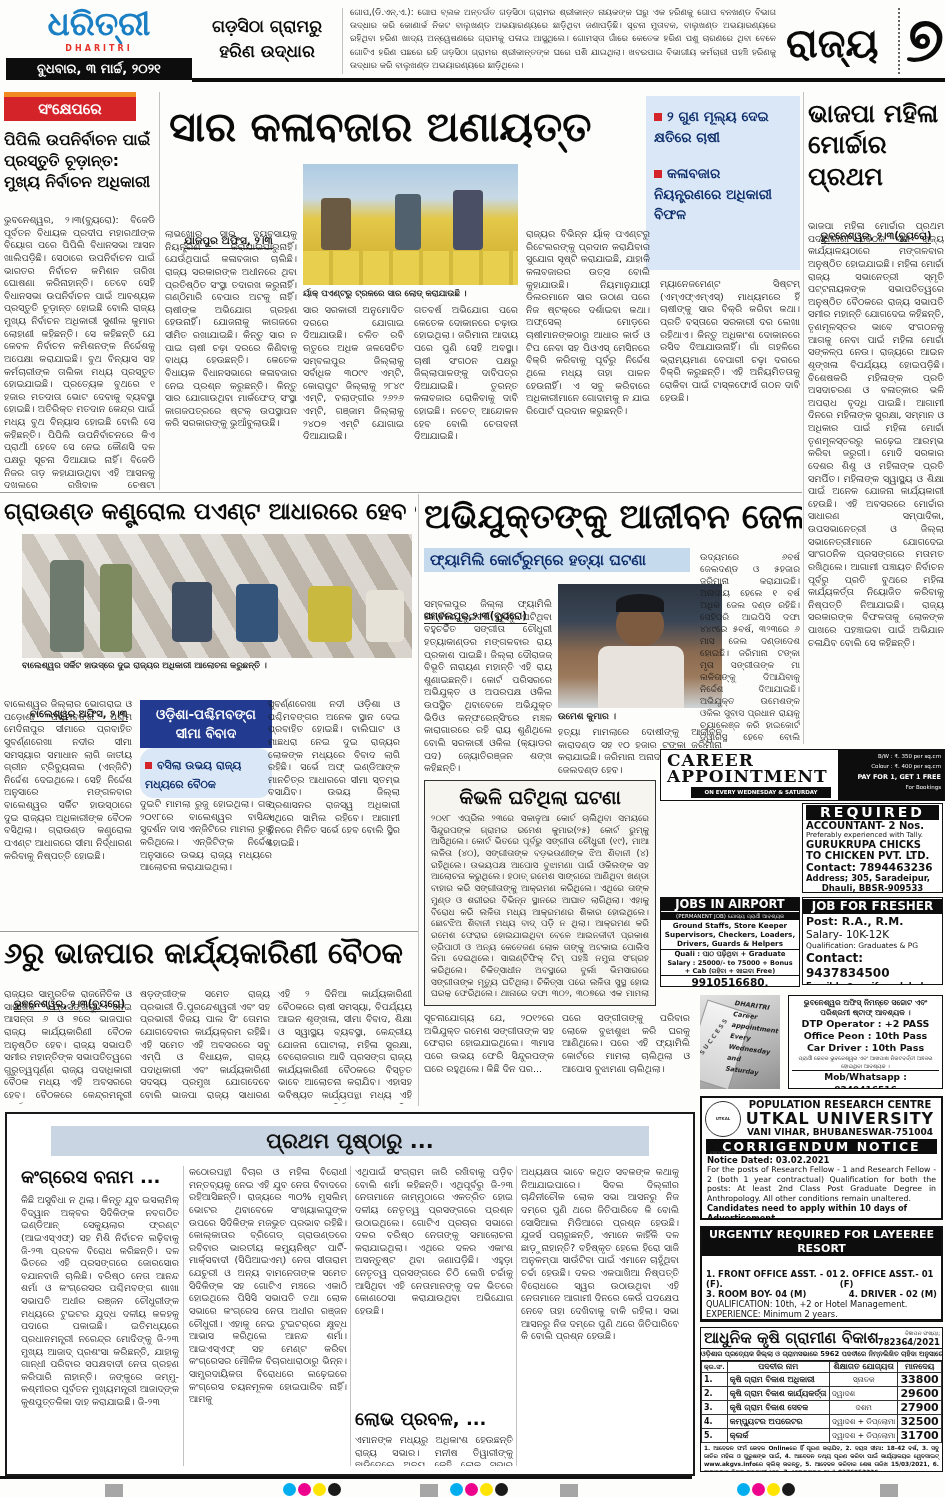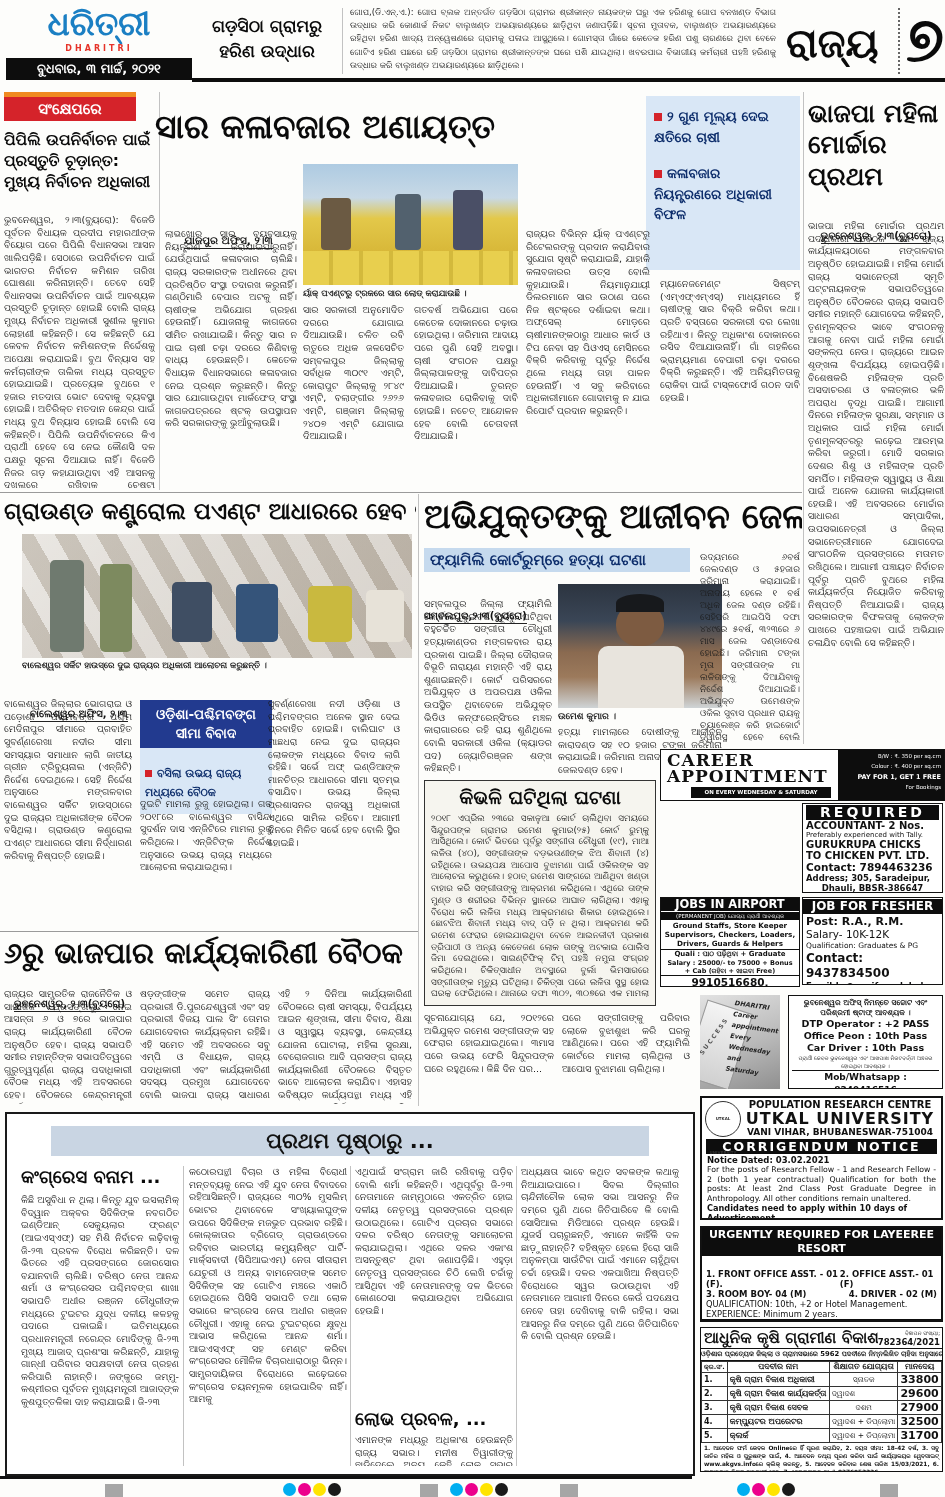--- a/index.html
+++ b/index.html
@@ -46,21 +46,21 @@
   <div class="abs headline" style="left:786px;top:20px;font-size:40px;">ରାଜ୍ୟ</div>
   <div class="abs" style="left:898px;top:8px;height:66px;border-left:2px dotted #666;"></div>
   <div class="abs headline" style="left:906px;top:0px;font-size:62px;line-height:80px;">୭</div>
 
   <div class="abs" style="left:4px;top:92px;width:132px;height:5px;background:#f08a21;"></div>
   <div class="abs ctr" style="left:4px;top:97px;width:132px;height:24px;background:#d5232a;color:#fff;font-weight:bold;font-size:15px;line-height:24px;">ସଂକ୍ଷେପରେ</div>
   <div class="abs headline" style="left:4px;top:130px;width:151px;font-size:15.5px;line-height:1.35;height:80px;">ପିପିଲି ଉପନିର୍ବାଚନ ପାଇଁ ପ୍ରସ୍ତୁତି ଚୂଡ଼ାନ୍ତ: ମୁଖ୍ୟ ନିର୍ବାଚନ ଅଧିକାରୀ</div>
   <div class="abs t" style="left:4px;top:214px;width:151px;height:274px;">ଭୁବନେଶ୍ୱର, ୨।୩(ବ୍ୟୁରୋ): ବିଜେଡି ପୂର୍ବତନ ବିଧାୟକ ପ୍ରଦୀପ ମହାରଥୀଙ୍କ ବିୟୋଗ ପରେ ପିପିଲି ବିଧାନସଭା ଆସନ ଖାଲିପଡ଼ିଛି। ସେଠାରେ ଉପନିର୍ବାଚନ ପାଇଁ ଭାରତର ନିର୍ବାଚନ କମିଶନ ତାରିଖ ଘୋଷଣା କରିନାହାନ୍ତି। ତେବେ ସେହି ବିଧାନସଭା ଉପନିର୍ବାଚନ ପାଇଁ ଆବଶ୍ୟକ ପ୍ରସ୍ତୁତି ଚୂଡ଼ାନ୍ତ ହୋଇଛି ବୋଲି ରାଜ୍ୟ ମୁଖ୍ୟ ନିର୍ବାଚନ ଅଧିକାରୀ ସୁଶୀଲ କୁମାର ଲୋହାଣୀ କହିଛନ୍ତି। ସେ କହିଛନ୍ତି ଯେ କେବଳ ନିର୍ବାଚନ କମିଶନଙ୍କ ନିର୍ଦ୍ଦେଶକୁ ଅପେକ୍ଷା କରାଯାଇଛି। ବୁଥ ବିନ୍ୟାସ ସହ କର୍ମଚାରୀଙ୍କ ତାଲିକା ମଧ୍ୟ ପ୍ରସ୍ତୁତ ହୋଇଯାଇଛି। ପ୍ରତ୍ୟେକ ବୁଥରେ ୧ ହଜାର ମତଦାତା ଭୋଟ ଦେବାକୁ ବ୍ୟବସ୍ଥା ହୋଇଛି। ଅତିରିକ୍ତ ମତଦାନ କେନ୍ଦ୍ର ପାଇଁ ମଧ୍ୟ ବୁଥ ବିନ୍ୟାସ ହୋଇଛି ବୋଲି ସେ କହିଛନ୍ତି। ପିପିଲି ଉପନିର୍ବାଚନରେ କିଏ ପ୍ରାର୍ଥୀ ହେବେ ସେ ନେଇ କୌଣସି ଦଳ ପକ୍ଷରୁ ସୂଚନା ଦିଆଯାଇ ନାହିଁ। ବିଜେଡି ନିଜର ଗଡ଼ କହାଯାଉଥିବା ଏହି ଆସନକୁ ଦଖଲରେ ରଖିବାକୁ ଚେଷ୍ଟା କରୁଥିବାବେଳେ ବିରୋଧୀ ଦଳ ମଧ୍ୟ ପ୍ରସ୍ତୁତି ଆରମ୍ଭ କରିଦେଇଛନ୍ତି।</div>
   <div class="vrule" style="left:159px;top:92px;height:398px;"></div>
 
-  <div class="abs headline" style="left:155px;top:94px;width:476px;height:68px;font-size:33px;line-height:66px;white-space:nowrap;">ସାର କଳାବଜାର ଅଣାୟତ୍ତ</div>
+  <div class="abs headline" style="left:169px;top:94px;width:476px;height:68px;font-size:41px;line-height:66px;white-space:nowrap;">ସାର କଳାବଜାର ଅଣାୟତ୍ତ</div>
 
   <div class="abs hibox" style="left:646px;top:96px;width:154px;height:174px;padding:10px 8px;box-sizing:border-box;">
     <div style="margin-bottom:16px;">
       <span class="bullet"></span><span style="font-size:13.5px;font-weight:bold;color:#0d2d6b;line-height:1.45;">୨ ଗୁଣ ମୂଲ୍ୟ ଦେଇ କ୍ଷତିରେ ଚାଷୀ</span>
     </div>
     <div>
       <span class="bullet"></span><span style="font-size:13.5px;font-weight:bold;color:#0d2d6b;line-height:1.45;">କଳାବଜାର ନିୟନ୍ତ୍ରଣରେ ଅଧିକାରୀ ବିଫଳ</span>
     </div>
   </div>
 
@@ -110,21 +110,21 @@
   <div class="abs" style="left:30px;top:676px;">
     <span class="byline" style="font-size:10px;">ବାଲେଶ୍ୱର ଅଫିସ, ୨।୩</span>
   </div>
   <div class="abs t" style="left:4px;top:698px;width:128px;height:230px;">ବାଲେଶ୍ୱର ଜିଲ୍ଲାର ଭୋଗରାଇ ଓ ପଡ଼ୋଶୀ ପଶ୍ଚିମବଙ୍ଗ ପଶ୍ଚିମ ମେଦିନାପୁର ସୀମାରେ ପ୍ରବାହିତ ସୁବର୍ଣ୍ଣରେଖା ନଦୀର ସୀମା ସମସ୍ୟାର ସମାଧାନ ଲାଗି ଜାତୀୟ ଗ୍ରୀନ ଟ୍ରିବ୍ୟୁନାଲ (ଏନ୍‌ଜିଟି) ନିର୍ଦ୍ଦେଶ ଦେଇଥିଲେ। ସେହି ନିର୍ଦ୍ଦେଶ ଅନୁସାରେ ମଙ୍ଗଳବାର ବାଲେଶ୍ୱର ସର୍କିଟ ହାଉସ୍‌ଠାରେ ଦୁଇ ରାଜ୍ୟର ଅଧିକାରୀଙ୍କ ବୈଠକ ବସିଥିଲା। ଗ୍ରାଉଣ୍ଡ କଣ୍ଟ୍ରୋଲ ପଏଣ୍ଟ ଆଧାରରେ ସୀମା ନିର୍ଦ୍ଧାରଣ କରିବାକୁ ନିଷ୍ପତ୍ତି ହୋଇଛି।</div>
 
   <div class="abs" style="left:140px;top:700px;width:132px;">
     <div class="ctr" style="background:#223a8f;color:#fff;font-weight:bold;font-size:13.5px;line-height:1.4;padding:5px 2px;">
       <div>ଓଡ଼ିଶା-ପଶ୍ଚିମବଙ୍ଗ</div>
       <div>ସୀମା ବିବାଦ</div>
     </div>
-    <div class="hibox" style="padding:14px 5px;">
+    <div class="hibox" style="padding:6px 5px;border-radius:14px;">
       <span class="bullet" style="width:7px;height:7px;"></span><span style="font-size:11px;font-weight:bold;color:#0d2d6b;">ବସିଲା ଉଭୟ ରାଜ୍ୟ ମଧ୍ୟରେ ବୈଠକ</span>
     </div>
   </div>
   <div class="abs t" style="left:140px;top:798px;width:132px;height:130px;">ଦୁଇଟି ମାମଲା ରୁଜୁ ହୋଇଥିଲା। ଗତ ୨୦୧୮ରେ ବାଲେଶ୍ୱର ବାସିନ୍ଦା ସୁଦର୍ଶନ ଦାସ ଏନ୍‌ଜିଟିରେ ମାମଲା ରୁଜୁ କରିଥିଲେ। ଏନ୍‌ଜିଟିଙ୍କ ନିର୍ଦ୍ଦେଶ ଅନୁସାରେ ଉଭୟ ରାଜ୍ୟ ମଧ୍ୟରେ ଆଲୋଚନା କରାଯାଇଥିଲା।</div>
   <div class="abs t" style="left:268px;top:698px;width:132px;height:230px;">ସୁବର୍ଣ୍ଣରେଖା ନଦୀ ଓଡ଼ିଶା ଓ ପଶ୍ଚିମବଙ୍ଗର ଅନେକ ସ୍ଥାନ ଦେଇ ପ୍ରବାହିତ ହୋଇଛି। ବାଲିଘାଟ ଓ ମାଛଧରା ନେଇ ଦୁଇ ରାଜ୍ୟର ଲୋକଙ୍କ ମଧ୍ୟରେ ବିବାଦ ଲାଗି ରହିଛି। ସର୍ଭେ ଅଫ୍ ଇଣ୍ଡିଆଙ୍କ ମାନଚିତ୍ର ଆଧାରରେ ସୀମା ସ୍ତମ୍ଭ ବସାଯିବ। ଉଭୟ ଜିଲ୍ଲା ପ୍ରଶାସନର ରାଜସ୍ୱ ଅଧିକାରୀ ଏଥିରେ ସାମିଲ ରହିବେ। ଆଗାମୀ ଦିନରେ ମିଳିତ ସର୍ଭେ ହେବ ବୋଲି ସ୍ଥିର ହୋଇଛି।</div>
 
   <div class="abs headline" style="left:424px;top:496px;width:378px;font-size:34px;white-space:nowrap;height:46px;">ଅଭିଯୁକ୍ତଙ୍କୁ ଆଜୀବନ ଜେଲ</div>
   <div class="abs" style="left:424px;top:548px;width:266px;height:24px;background:#c6daee;color:#0d2d6b;font-weight:bold;font-size:15px;line-height:24px;padding-left:6px;box-sizing:border-box;overflow:hidden;white-space:nowrap;">ଫ୍ୟାମିଲି କୋର୍ଟରୁମ୍‌ରେ ହତ୍ୟା ଘଟଣା</div>
   <div class="abs" style="left:424px;top:578px;">
     <span class="byline" style="font-size:10px;">ସମ୍ବଲପୁର,୨।୩(ବ୍ୟୁରୋ)</span>
@@ -192,21 +192,21 @@
 
 
   <div class="abs adbox" style="left:802px;top:803px;width:141px;height:90px;padding:1px 3px;box-sizing:border-box;">
     <div class="ctr blackbar" style="font-size:14px;font-weight:bold;letter-spacing:3px;line-height:15px;">REQUIRED</div>
     <div style="font-size:10px;font-weight:bold;line-height:11px;">ACCOUNTANT- 2 Nos.</div>
     <div style="font-size:7px;line-height:8px;">Preferably experienced with Tally.</div>
     <div style="font-size:10px;font-weight:bold;line-height:11px;">GURUKRUPA CHICKS</div>
     <div style="font-size:10px;font-weight:bold;line-height:11px;">TO CHICKEN PVT. LTD.</div>
     <div style="font-size:10.5px;font-weight:bold;line-height:12px;">Contact: 7894463236</div>
     <div style="font-size:8.5px;font-weight:bold;line-height:10px;">Address; 305, Saradeipur,</div>
-    <div class="ctr" style="font-size:8.5px;font-weight:bold;line-height:10px;">Dhauli, BBSR-386647</div>
+    <div class="ctr" style="font-size:8.5px;font-weight:bold;line-height:10px;">Dhauli, BBSR-909533</div>
   </div>
 
   <div class="abs adbox" style="left:660px;top:897px;width:138px;height:88px;">
     <div class="blackbar ctr" style="font-size:11.5px;font-weight:bold;line-height:13px;">JOBS IN AIRPORT</div>
     <div class="blackbar ctr" style="font-size:5.5px;line-height:8px;border-top:1px solid #fff;">(PERMANENT JOB) ଯୋଗ୍ୟ ପ୍ରାର୍ଥୀ ଆବଶ୍ୟକ</div>
     <div class="ctr" style="font-size:7.2px;font-weight:bold;line-height:9px;border-bottom:1px solid #111;padding:1px;">Ground Staffs, Store Keeper Supervisors, Checkers, Loaders, Drivers, Guards &amp; Helpers</div>
     <div class="ctr" style="font-size:7px;font-weight:bold;line-height:9px;">Quali : ପାଠ ପଢ଼ିଥିବା + Graduate</div>
     <div class="ctr" style="font-size:6.5px;font-weight:bold;line-height:8px;">Salary : 25000/- to 75000 + Bonus</div>
     <div class="ctr" style="font-size:6.5px;font-weight:bold;line-height:8px;">+ Cab (ରହିବା + ଖାଇବା Free)</div>
     <div class="ctr" style="font-size:10.5px;font-weight:bold;line-height:13px;border-top:1px solid #111;">9910516680, 8800571120</div>

